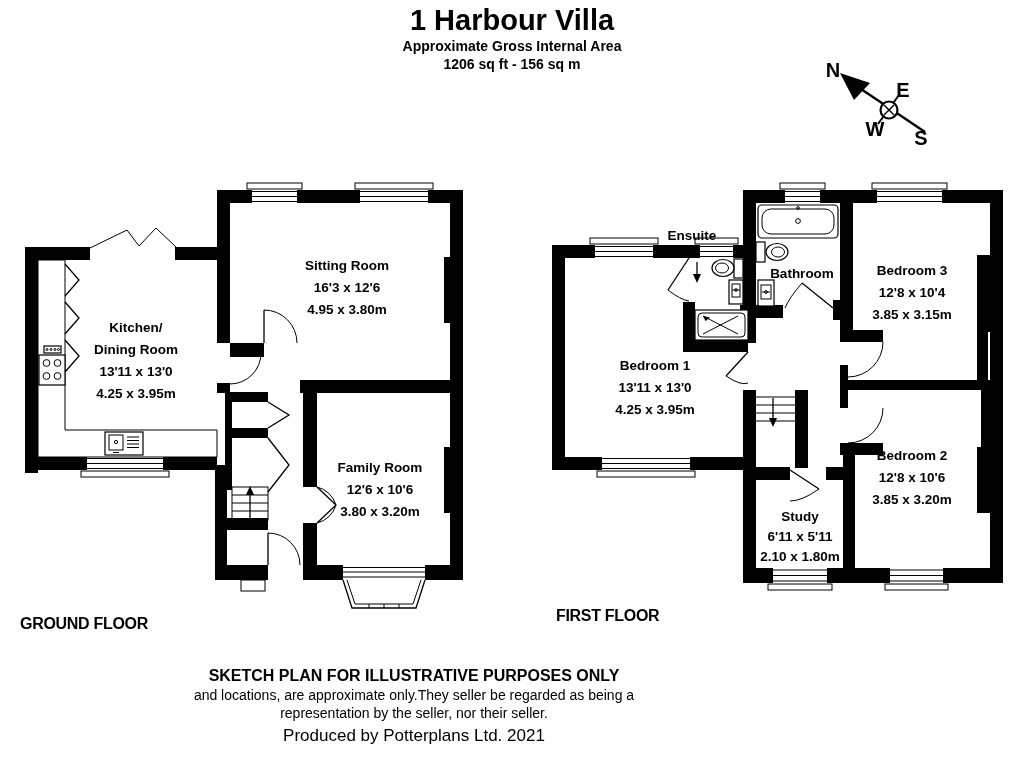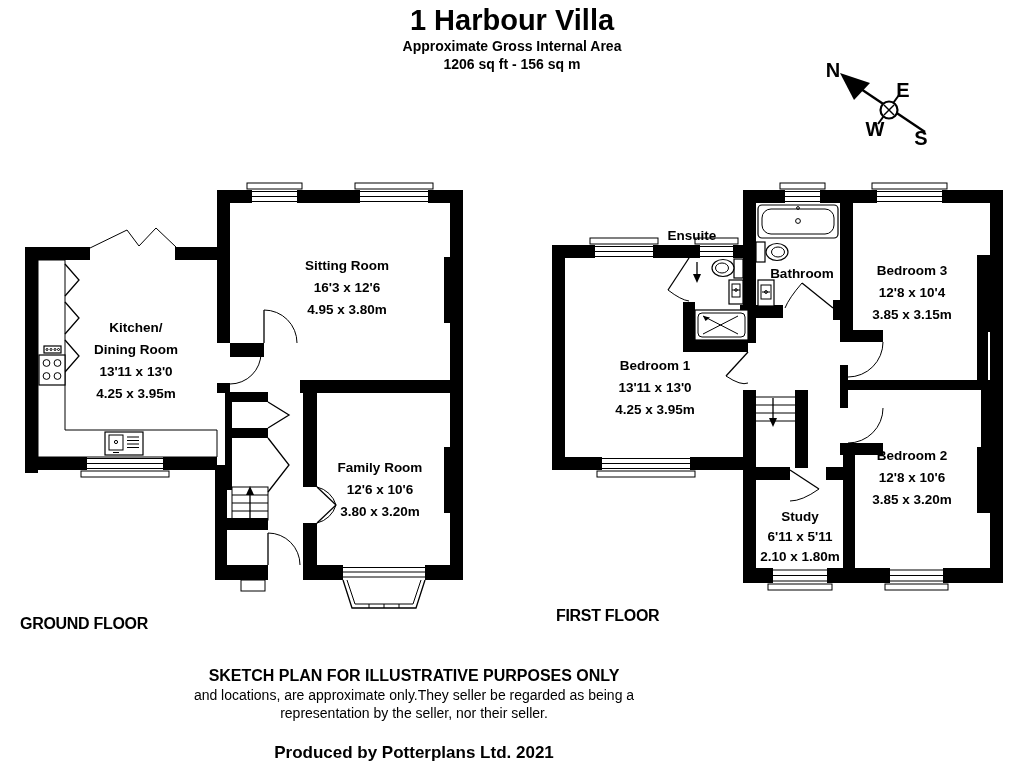--- a/index.html
+++ b/index.html
@@ -9,21 +9,21 @@
   }
   .hdr{position:absolute;top:4px;left:0;width:1024px;text-align:center;}
   .hdr .title{font-size:29px;font-weight:bold;line-height:33px;letter-spacing:0px;}
   .hdr .sub{font-size:14px;font-weight:bold;line-height:18px;}
   .floor-label{position:absolute;font-size:16px;font-weight:bold;letter-spacing:-0.3px;}
   #gf-label{left:20px;top:615px;}
   #ff-label{left:556px;top:607px;}
   .footer{position:absolute;top:666px;left:0;width:828px;text-align:center;}
   .footer .head{font-size:16px;font-weight:bold;line-height:20px;}
   .footer .body{font-size:14px;line-height:18px;}
-  .footer .credit{font-size:17px;font-weight:bold;line-height:22px;margin-top:20px;}
+  .footer .credit{font-size:17px;font-weight:normal;line-height:22px;margin-top:3px;}
   svg{position:absolute;}
   .wall{fill:#000;stroke:none;}
   .thin{fill:none;stroke:#000;stroke-width:1;}
   .thin2{fill:none;stroke:#000;stroke-width:1.3;}
   .fix{fill:#fff;stroke:#000;stroke-width:1.2;}
   .sill{fill:#fff;stroke:#000;stroke-width:1;}
   .gap{fill:#fff;stroke:none;}
   .rmtext{font-family:"Liberation Sans",sans-serif;font-weight:bold;font-size:13.5px;fill:#000;text-anchor:middle;}
   .cptext{font-family:"Liberation Sans",sans-serif;font-weight:bold;font-size:20px;fill:#000;text-anchor:middle;}
 </style>

